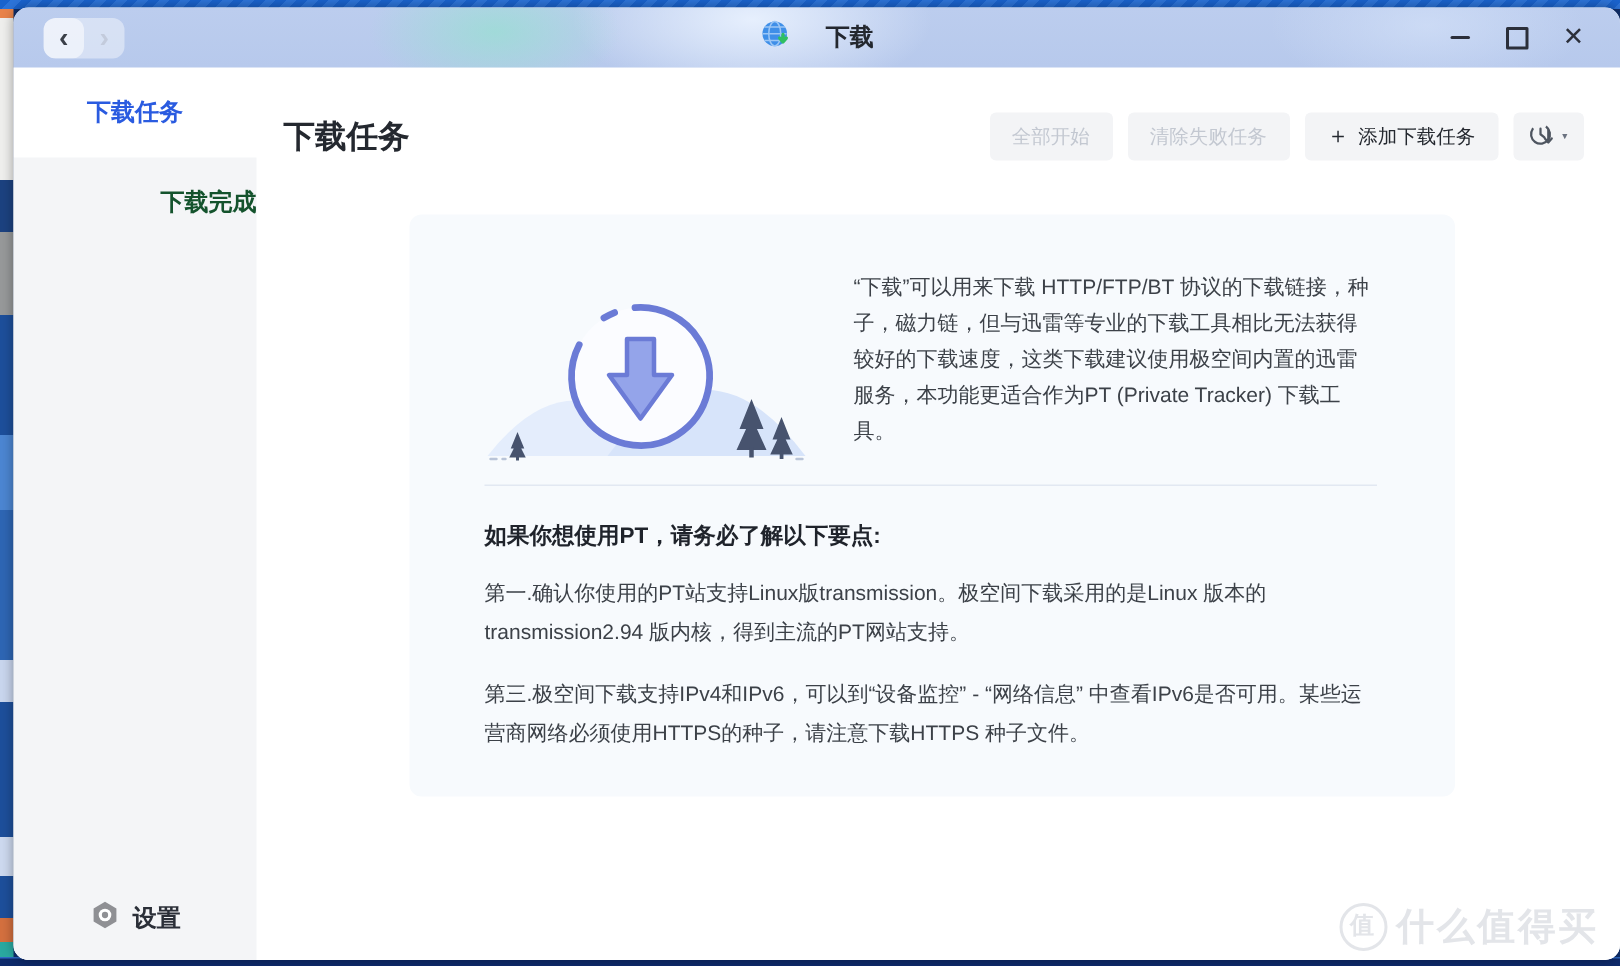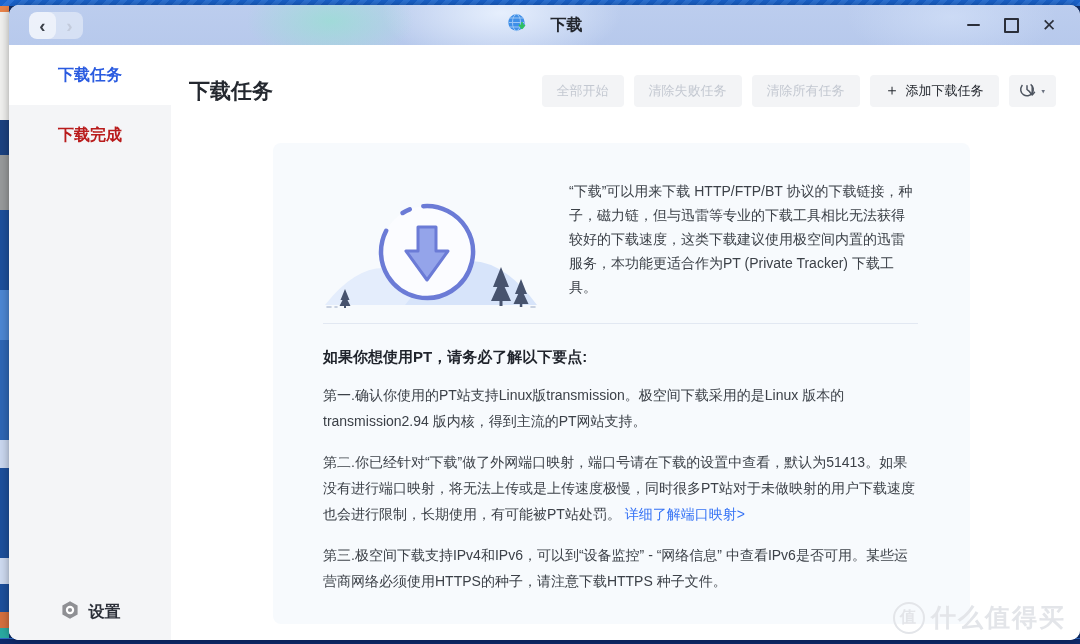--- a/index.html
+++ b/index.html
@@ -66,21 +66,21 @@
   
   .app-body{flex:1;display:flex;min-height:0;background:#fff;}
   
   .sidebar{width:162px;flex:0 0 162px;display:flex;flex-direction:column;}
   .side-item{
     height:60px;display:flex;align-items:center;justify-content:center;
     font-size:16px;font-weight:700;cursor:pointer;
   }
   .side-item.active{color:#2a5be0;background:#ffffff;}
   .side-rest{flex:1;background:#f4f5f7;display:flex;flex-direction:column;}
-  .side-item.done{color:#b91c1c;}
+  .side-item.done{color:#14532d;justify-content:flex-end;}
   .settings-row{
     margin-top:auto;height:56px;display:flex;align-items:center;justify-content:center;
     gap:9px;font-size:16px;font-weight:700;color:#2b2f38;cursor:pointer;
   }
   
   .main{flex:1;position:relative;display:flex;flex-direction:column;min-width:0;}
   .main-header{
     display:flex;align-items:center;padding:30px 24px 0 18px;
   }
   .main-header h1{margin:0;font-size:21px;font-weight:700;color:#24282f;}
@@ -187,21 +187,20 @@
       </div>
     </aside>
 
     <main class="main">
 
       <div class="main-header">
         <h1>下载任务</h1>
         <div class="toolbar">
           <button class="tbtn disabled">全部开始</button>
           <button class="tbtn disabled">清除失败任务</button>
-          <button class="tbtn disabled">清除所有任务</button>
           <button class="tbtn primary">
             <span class="plus">＋</span>
             <span>添加下载任务</span>
           </button>
           <button class="tbtn iconbtn">
             <span>
               <svg width="19" height="17" viewBox="0 0 19 17">
                 <circle cx="8" cy="8.5" r="6.3" fill="none" stroke="#4e5560" stroke-width="1.5" stroke-dasharray="30 10" transform="rotate(-55 8 8.5)"></circle>
                 <path d="M8 4.8 V8.5 L10.6 10.6" stroke="#4e5560" stroke-width="1.5" fill="none" stroke-linecap="round" stroke-linejoin="round"></path>
                 <path d="M13.2 5.5 V13.6 M10.9 11.3 L13.2 14 L15.5 11.3" stroke="#4e5560" stroke-width="1.5" fill="none" stroke-linecap="round" stroke-linejoin="round"></path>
@@ -234,24 +233,20 @@
           </span>
           <p class="intro-text">“下载”可以用来下载 HTTP/FTP/BT 协议的下载链接，种子，磁力链，但与迅雷等专业的下载工具相比无法获得较好的下载速度，这类下载建议使用极空间内置的迅雷服务，本功能更适合作为PT (Private Tracker) 下载工具。</p>
         </div>
 
         <h2 class="tips-heading">如果你想使用PT，请务必了解以下要点:</h2>
 
         <p class="tip">
           <span>第一.确认你使用的PT站支持Linux版transmission。极空间下载采用的是Linux 版本的 transmission2.94 版内核，得到主流的PT网站支持。</span>
         </p>
         <p class="tip">
-          <span>第二.你已经针对“下载”做了外网端口映射，端口号请在下载的设置中查看，默认为51413。如果没有进行端口映射，将无法上传或是上传速度极慢，同时很多PT站对于未做映射的用户下载速度也会进行限制，长期使用，有可能被PT站处罚。</span>
-          <a>详细了解端口映射&gt;</a>
-        </p>
-        <p class="tip">
           <span>第三.极空间下载支持IPv4和IPv6，可以到“设备监控” - “网络信息” 中查看IPv6是否可用。某些运营商网络必须使用HTTPS的种子，请注意下载HTTPS 种子文件。</span>
         </p>
       </section>
 
       <div class="watermark">
         <span class="badge">值</span>
         <span>什么值得买</span>
       </div>
     </main>
   </div>

